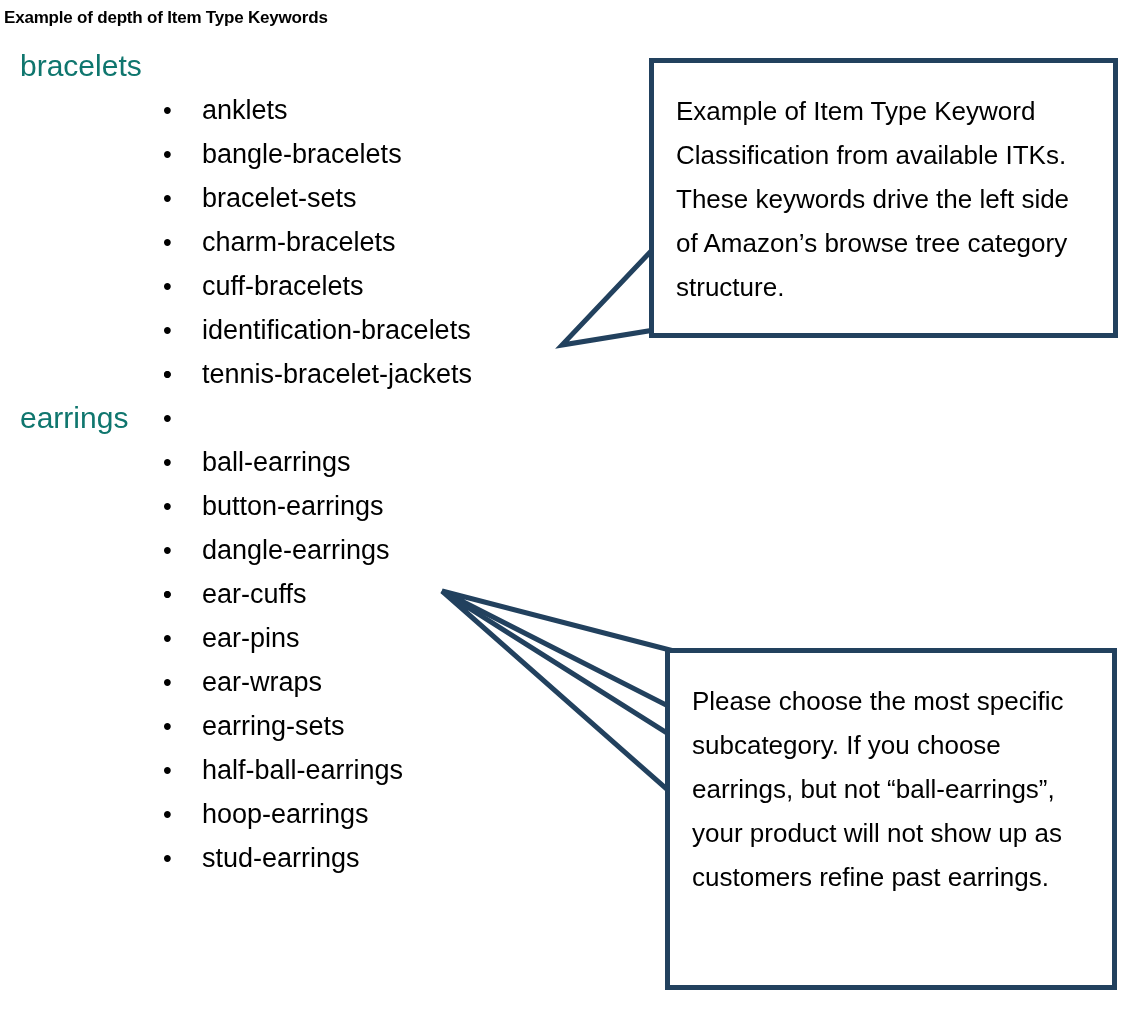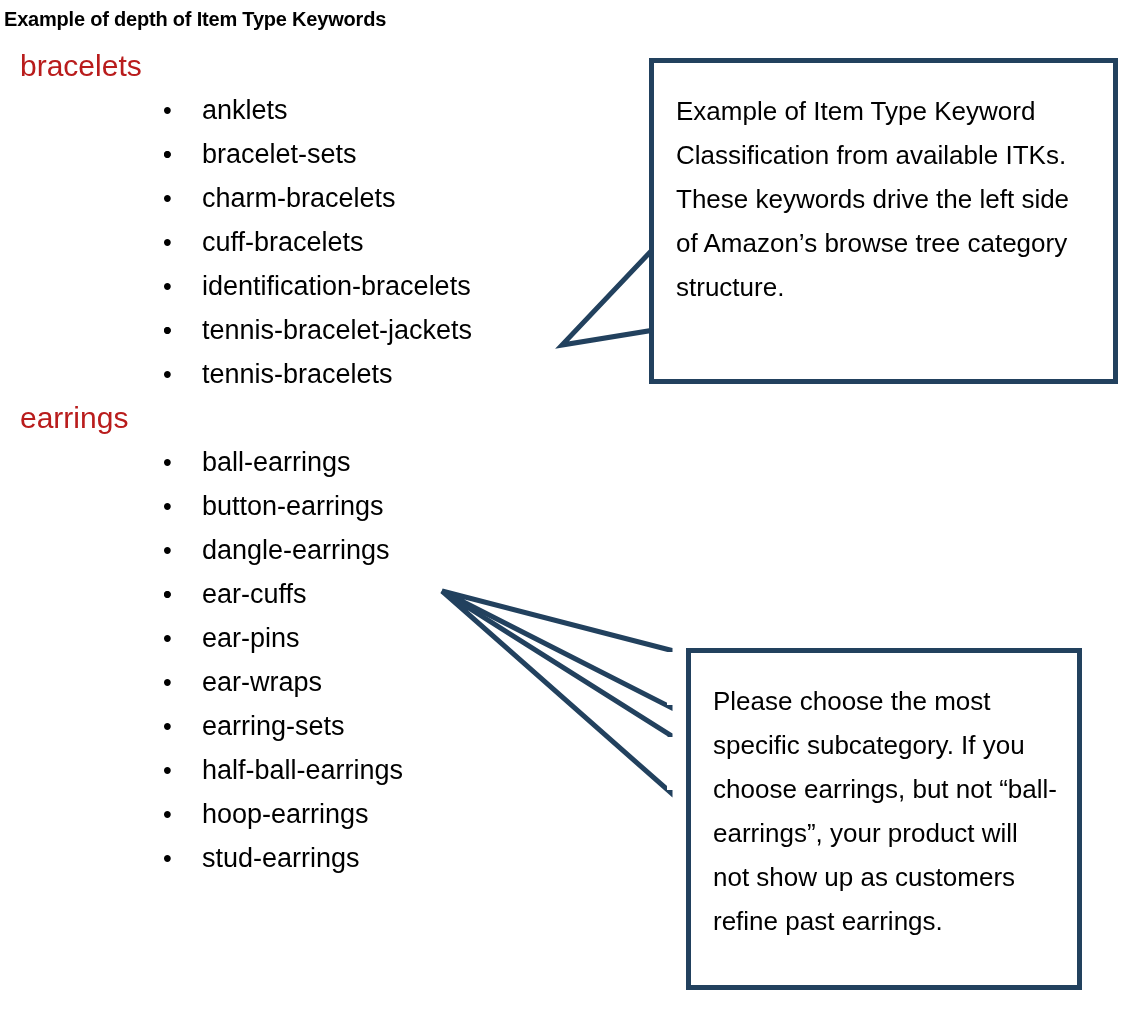--- a/index.html
+++ b/index.html
@@ -21,39 +21,39 @@
     left: 0; top: 0;
     width: 1138px;
     height: 1034px;
   }
 
   
   .slide-title {
     position: absolute;
     left: 4px;
     top: 8px;
-    font-size: 20px;
+    font-size: 17px;
     font-weight: bold;
     letter-spacing: -0.2px;
     color: #000;
     white-space: nowrap;
   }
 
   
   .tree {
     position: absolute;
     left: 0;
     top: 44px;
     width: 620px;
   }
   .group-label {
     margin-left: 20px;
     font-size: 30px;
     line-height: 44px;
-    color: #b91c1c;
+    color: #0f766e;
     white-space: nowrap;
   }
   .group-items {
     list-style: none;
     margin: 0;
     padding: 0;
   }
   .group-items li {
     position: relative;
     margin-left: 163px;
@@ -86,28 +86,27 @@
     font-size: 26px;
     line-height: 44px;
     color: #000;
     padding: 26px 20px 20px 22px;
   }
 
   #callout-itk {
     left: 649px;
     top: 58px;
     width: 469px;
-    height: 326px;
+    height: 280px;
   }
   #callout-specific {
     left: 665px;
     top: 648px;
-    width: 396px;
+    width: 452px;
     height: 342px;
-    margin-left: 21px;
   }
 
   .tail-svg {
     position: absolute;
     left: 0;
     top: 0;
     width: 1138px;
     height: 1034px;
     z-index: 2;
     pointer-events: none;
@@ -131,28 +130,28 @@
     <rect x="667" y="652" width="7" height="53" fill="#ffffff"></rect>
     <rect x="667" y="737" width="7" height="53" fill="#ffffff"></rect>
   </svg>
 
   <div class="tree">
 
     <div>
       <div class="group-label">bracelets</div>
       <ul class="group-items">
         <li><span class="bullet">•</span><span>anklets</span></li>
-        <li><span class="bullet">•</span></li>
+        <li><span class="bullet">•</span><span>bangle-bracelets</span></li>
         <li><span class="bullet">•</span><span>bracelet-sets</span></li>
         <li><span class="bullet">•</span><span>charm-bracelets</span></li>
         <li><span class="bullet">•</span><span>cuff-bracelets</span></li>
         <li><span class="bullet">•</span><span>identification-bracelets</span></li>
         <li><span class="bullet">•</span></li>
         <li><span class="bullet">•</span><span>tennis-bracelet-jackets</span></li>
-        <li><span class="bullet">•</span><span>tennis-bracelets</span></li>
+        <li><span class="bullet">•</span></li>
       </ul>
     </div>
 
     <div>
       <div class="group-label">earrings</div>
       <ul class="group-items">
         <li><span class="bullet">•</span><span>ball-earrings</span></li>
         <li><span class="bullet">•</span><span>button-earrings</span></li>
         <li><span class="bullet">•</span><span>dangle-earrings</span></li>
         <li><span class="bullet">•</span></li>

